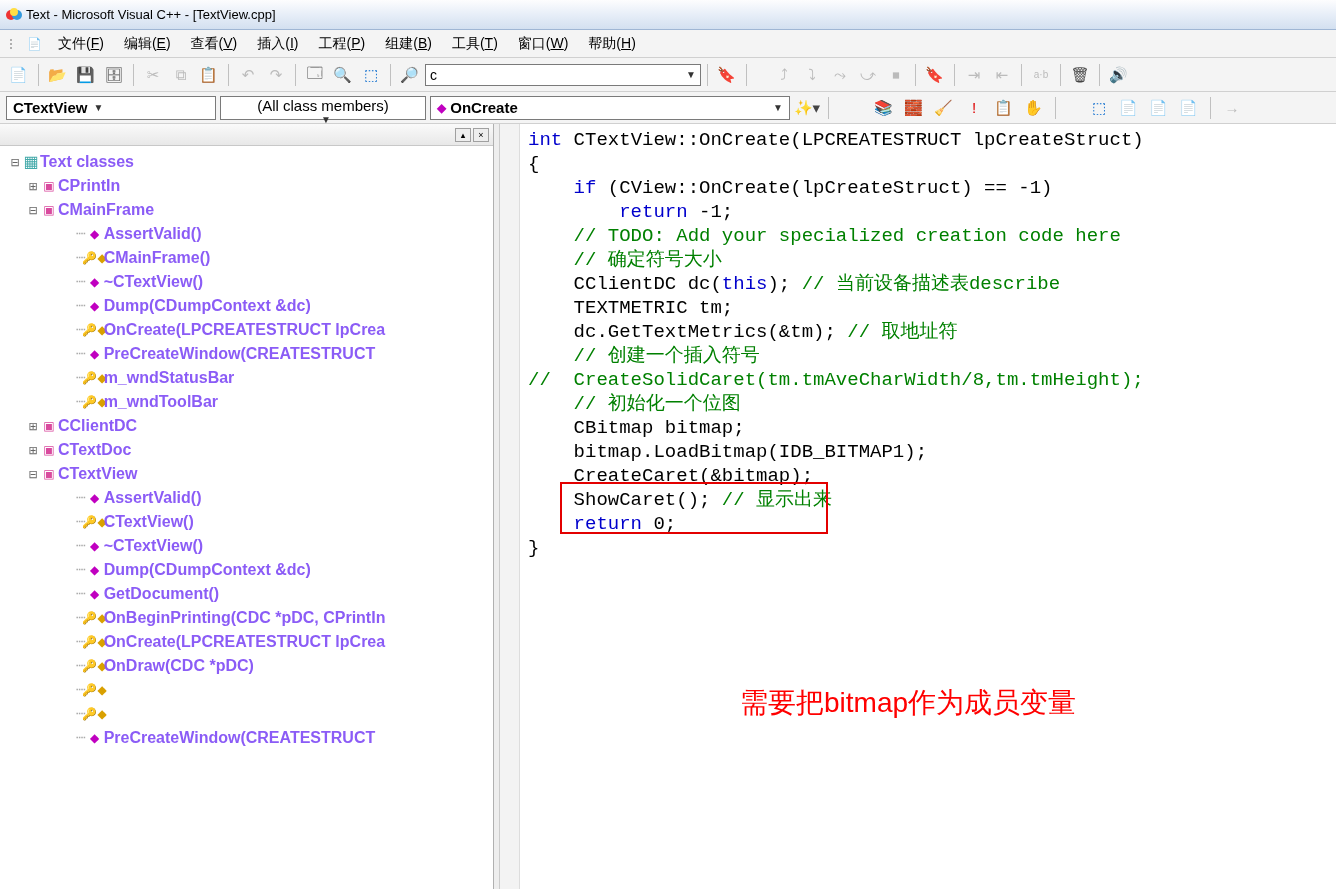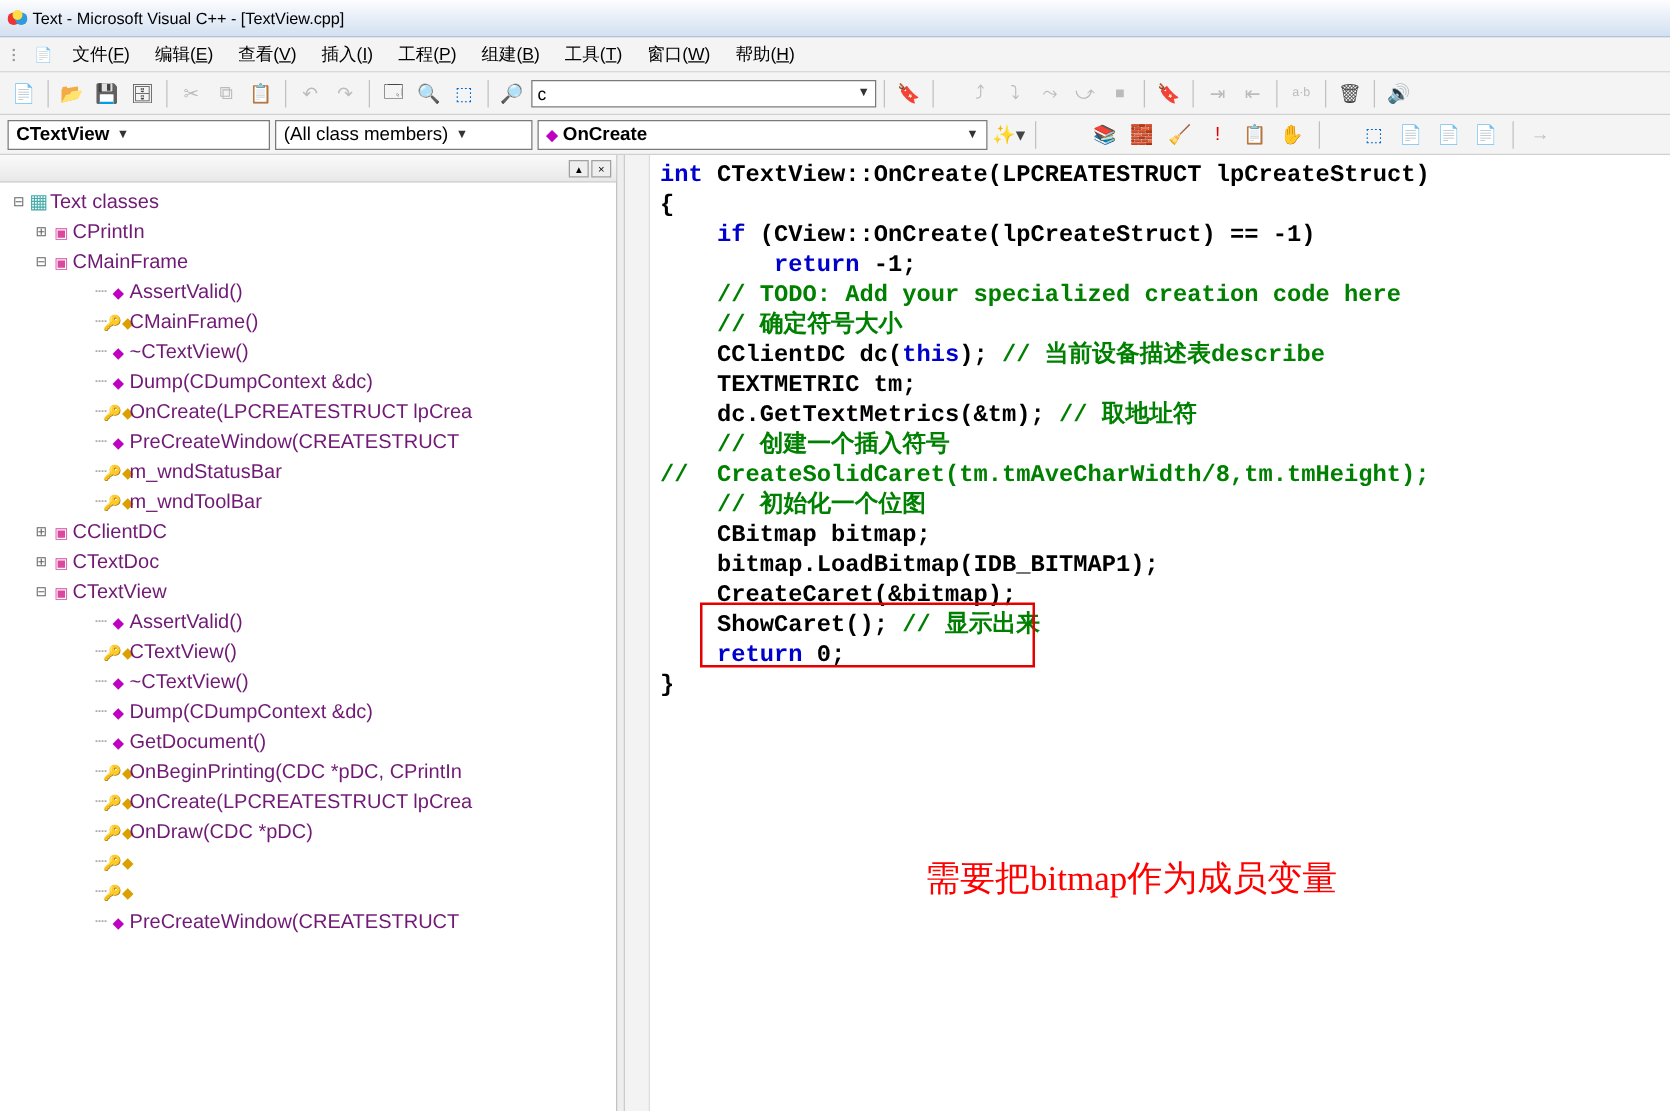--- a/index.html
+++ b/index.html
@@ -118,21 +118,21 @@
 .tree-row {
   display: flex;
   align-items: center;
   white-space: nowrap;
   padding-right: 6px;
 }
 .tree-row .twisty {
   width: 14px; text-align:center; font-size:11px; color:#666;
 }
 .tree-row .ticon { width: 18px; display:inline-flex; justify-content:center;}
-.tree-row .label { font-weight: normal; color:#701a75;}
+.tree-row .label { font-weight: bold; color:#8b5cf6;}
 .tree-row .dotline { color:#aaa; letter-spacing:-2px; margin-right:2px;}
 .ic-class { color:#d94a9e; font-size:12px;}
 .ic-mempub { color:#c000c0; font-size:12px;}
 .ic-memprot { color:#d9a000; font-size:12px;}
 .indent0 { padding-left: 8px; }
 .indent1 { padding-left: 26px; }
 .indent2 { padding-left: 62px; }
 .splitter { width: 6px; background:#eee; cursor:col-resize; border-right:1px solid #ccc;}
 .codepane {
   flex: 1;
@@ -141,36 +141,36 @@
   overflow: hidden;
 }
 .code-gutter {
   position:absolute; left:0; top:0; bottom:0; width:20px;
   background:#f3f3f3; border-right:1px solid #ddd;
 }
 .code {
   position:absolute; left:28px; top:4px; right:0;
   font-family: "Consolas","Courier New",monospace;
   font-size: 19px;
-  font-weight: bold;
+  font-weight: normal;
   line-height: 24px;
   white-space: pre;
   color: #000;
 }
 .kw { color: #0000cc; }
 .cm { color: #008000; }
 .red-box {
   position: absolute;
   border: 2px solid #e30000;
   pointer-events: none;
 }
 .red-ann {
   position: absolute;
   color: #ff0000;
-  font-family: Liberation Serif, serif;
+  font-family: Liberation Sans, sans-serif;
   font-size: 28px;
 }
 </style>
 </head>
 <body>
 
 <div class="titlebar">
   <span class="app-icon">
     <svg viewBox="0 0 16 16">
         <circle cx="5" cy="8" r="5" fill="#e33"></circle>
@@ -244,21 +244,21 @@
   <div class="tb-btn">🗑</div>
   <div class="tb-sep"></div>
   <div class="tb-btn">🔊</div>
 </div>
 
 <div class="wizardbar">
   <div class="wiz-combo" style="width:210px;">
     <span>CTextView</span>
     <span class="arrow">▼</span>
   </div>
-  <div class="wiz-combo" style="width:206px;font-weight:normal;">
+  <div class="wiz-combo" style="width:206px;font-weight:normal;flex-direction:column;">
     <span>(All class members)</span>
     <span class="arrow">▼</span>
   </div>
   <div class="wiz-combo" style="width:360px;">
     <span class="dia">◆</span>
     <span>OnCreate</span>
     <span class="arrow" style="margin-left:auto;">▼</span>
   </div>
   <div class="tb-btn">✨▾</div>
   <div class="tb-sep"></div>

